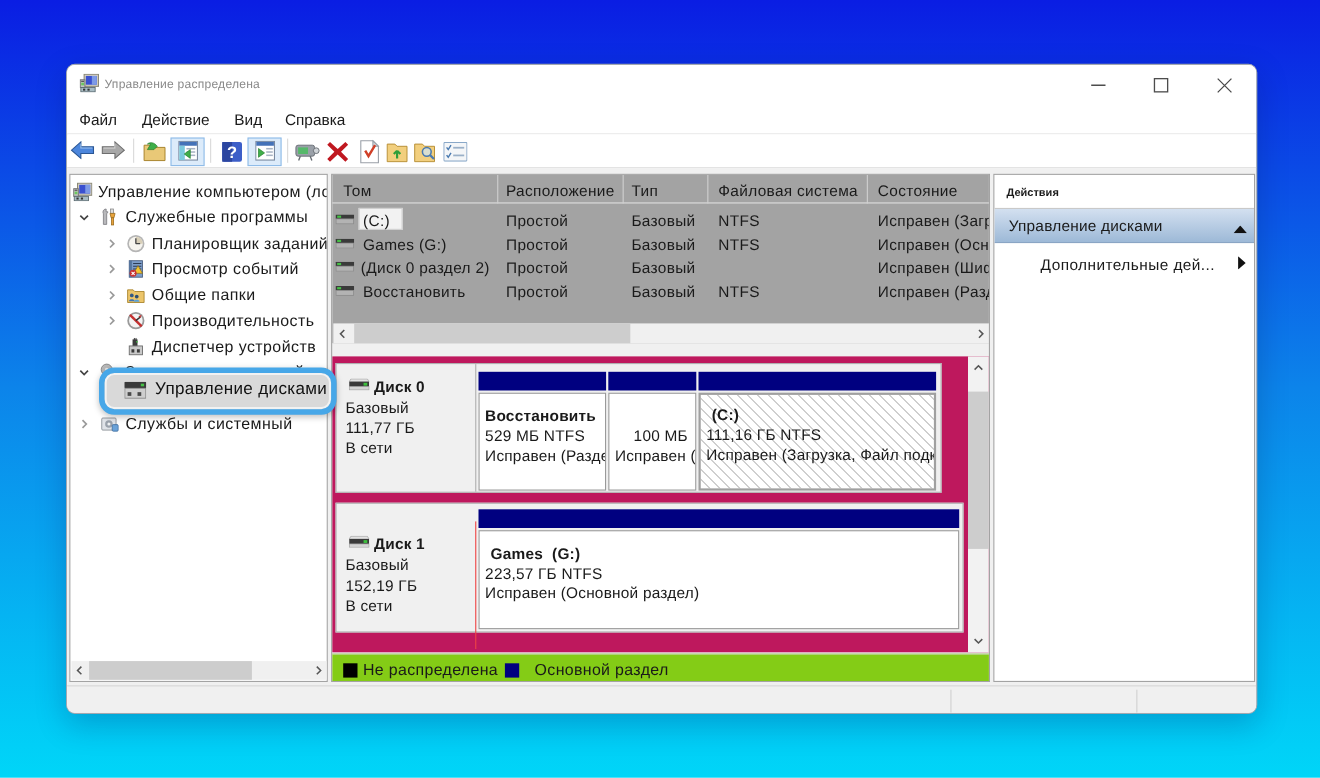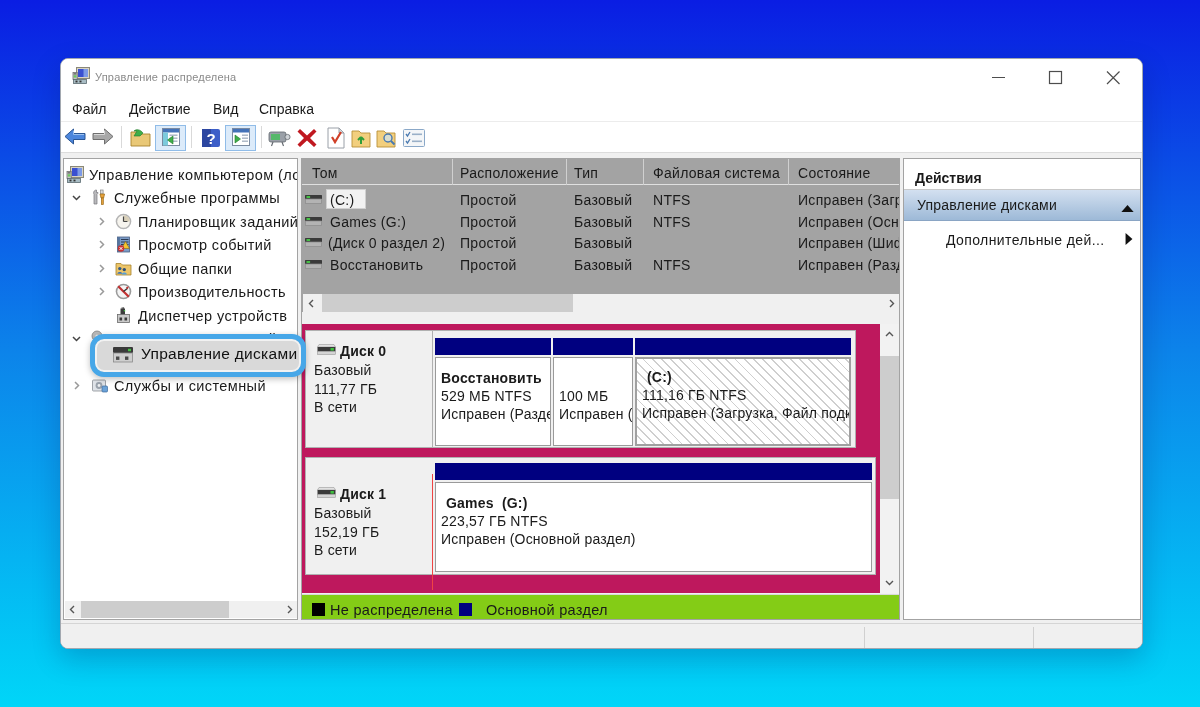--- a/index.html
+++ b/index.html
@@ -348,21 +348,21 @@
           <div class="abs" style="left:8px;top:68px">В сети</div>
         </div>
         <div class="navy" style="left:129px;top:7px;width:116px;height:17px"></div>
         <div class="pcell" style="left:129px;top:26px;width:116px;height:89px">
           <div class="abs" style="left:5px;top:12px;font-weight:bold;">Восстановить</div>
           <div class="abs" style="left:5px;top:30px">529 МБ NTFS</div>
           <div class="abs" style="left:5px;top:48px">Исправен (Раздел восстановления)</div>
         </div>
         <div class="navy" style="left:247px;top:7px;width:80px;height:17px"></div>
         <div class="pcell" style="left:247px;top:26px;width:80px;height:89px">
-          <div class="abs" style="left:5px;top:30px">100 МБ</div>
+          <div class="abs" style="left:22px;top:30px">100 МБ</div>
           <div class="abs" style="left:5px;top:48px">Исправен (Шифрованный (EFI) системный раздел)</div>
         </div>
         <div class="navy" style="left:329px;top:7px;width:216px;height:17px"></div>
         <div class="pcell hatch" style="left:329px;top:26px;width:216px;height:89px;border:2px solid #a0a0a0">
           <div class="abs" style="left:10px;top:10px;font-weight:bold">(C:)</div>
           <div class="abs" style="left:5px;top:28px">111,16 ГБ NTFS</div>
           <div class="abs" style="left:5px;top:46px">Исправен (Загрузка, Файл подкачки, Аварийный дамп памяти, Основной раздел)</div>
         </div>
       </div>
 
@@ -399,21 +399,21 @@
     </div>
 
     <div class="abs" style="left:0;top:435px;width:599px;height:27px;background:#84cc16;border-top:1px solid #d9d9d9">
       <div class="abs" style="left:10px;top:8px;width:13px;height:13px;background:#000"></div>
       <div class="legend" style="left:28px;top:7px">Не распределена</div>
       <div class="abs" style="left:157px;top:8px;width:13px;height:13px;background:#000080"></div>
       <div class="legend" style="left:184px;top:7px">Основной раздел</div>
     </div>
   </div>
   <div class="pane" id="rightpane" style="left:842px;top:99px;width:238px;height:462px;overflow:hidden">
-    <div class="abs" style="left:11px;top:11px;font-size:14px;font-weight:bold">Действия</div>
+    <div class="abs" style="left:11px;top:11px;font-size:10px;font-weight:bold">Действия</div>
     <div class="abs" style="left:0;top:30px;width:238px;height:1px;background:#c9c9c9"></div>
     <div class="abs" style="left:0;top:31px;width:238px;height:31px;background:linear-gradient(#d3e0f0,#9db9d7);border-bottom:1px solid #8aa5c4">
       <div class="abs" style="left:13px;top:7px;font-size:14px;letter-spacing:.2px">Управление дисками</div>
       <svg class="abs" style="left:217px;top:15px" width="13" height="7" viewBox="0 0 14 8">
           <path d="M7 0 L14 8 L0 8 Z" fill="#111"></path>
         </svg>
     </div>
     <div class="abs" style="left:42px;top:73px;font-size:14px;letter-spacing:.4px">Дополнительные дей...</div>
     <svg class="abs" style="left:221px;top:74px" width="8" height="12" viewBox="0 0 8 14">
         <path d="M0 0 L8 7 L0 14 Z" fill="#111"></path>

